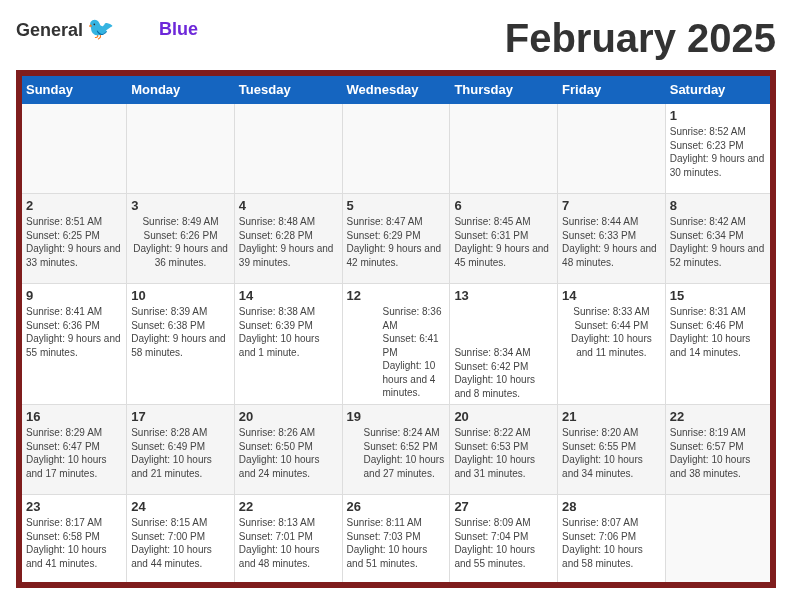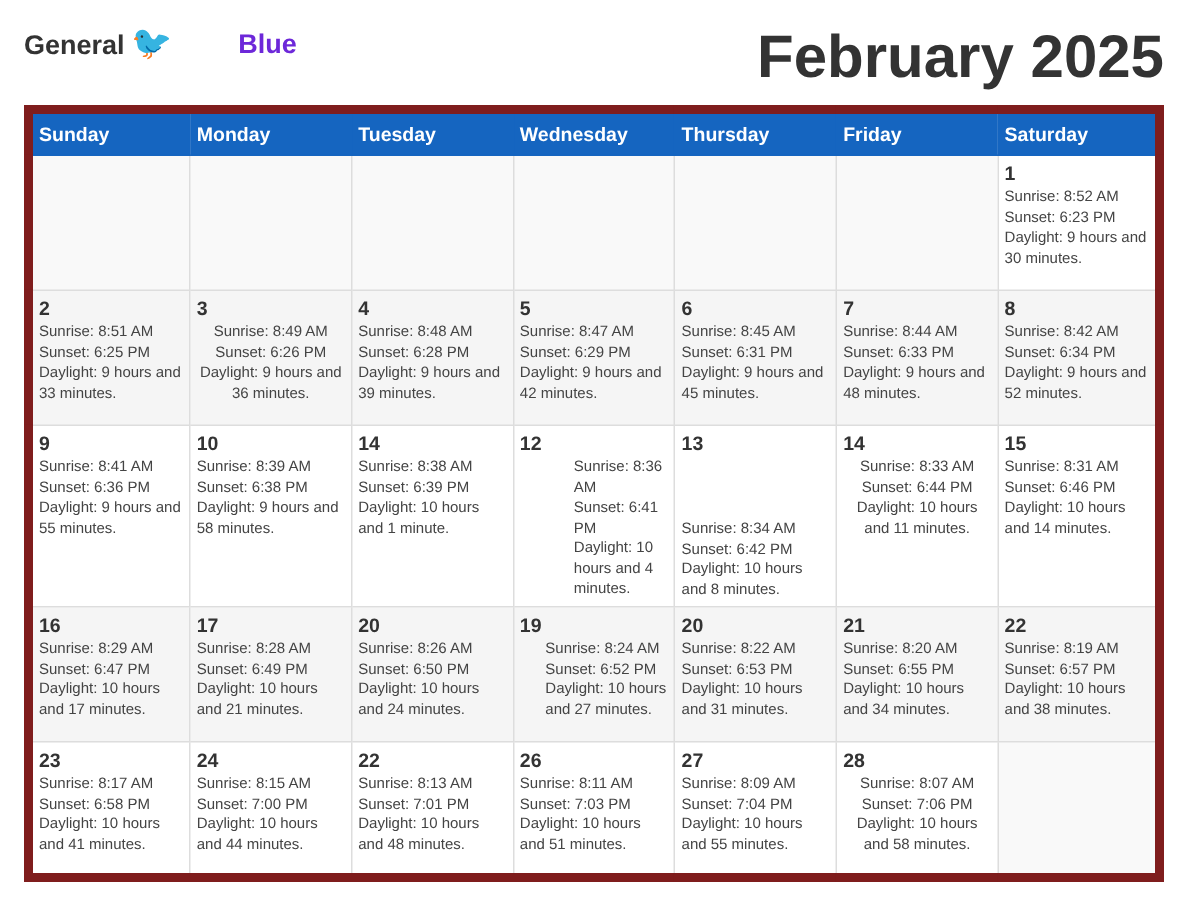--- a/index.html
+++ b/index.html
@@ -293,20 +293,20 @@
 Daylight: 10 hours and 51 minutes.</div>
         </td>
         <td>
           <span class="day-num">27</span>
           <div class="day-info" style="white-space: pre-line;">Sunrise: 8:09 AM
 Sunset: 7:04 PM
 Daylight: 10 hours and 55 minutes.</div>
         </td>
         <td>
           <span class="day-num">28</span>
-          <div class="day-info" style="white-space: pre-line; text-align: center;">Sunrise: 8:07 AM
+          <div class="day-info" style="white-space: pre-line;">Sunrise: 8:07 AM
 Sunset: 7:06 PM
 Daylight: 10 hours and 58 minutes.</div>
         </td>
         <td class="empty-cell"></td>
       </tr>
     </tbody>
 </table>
 
 </body></html>

